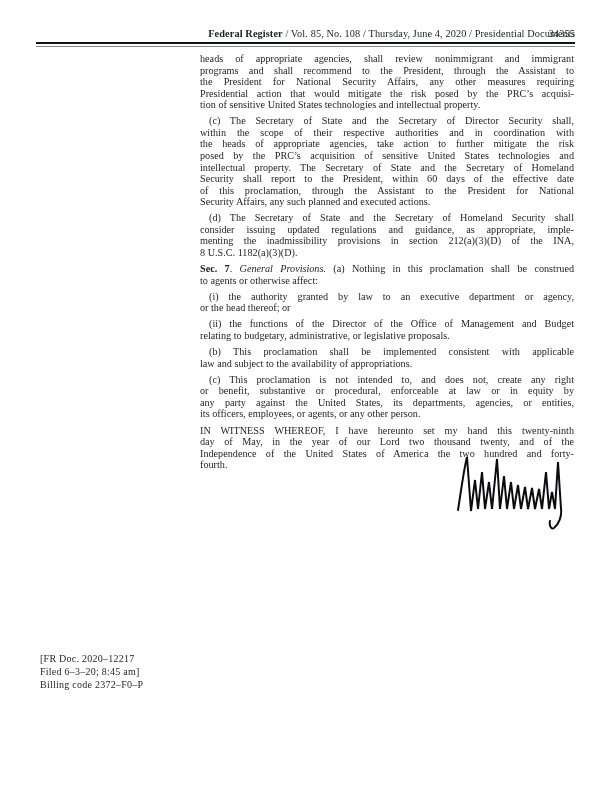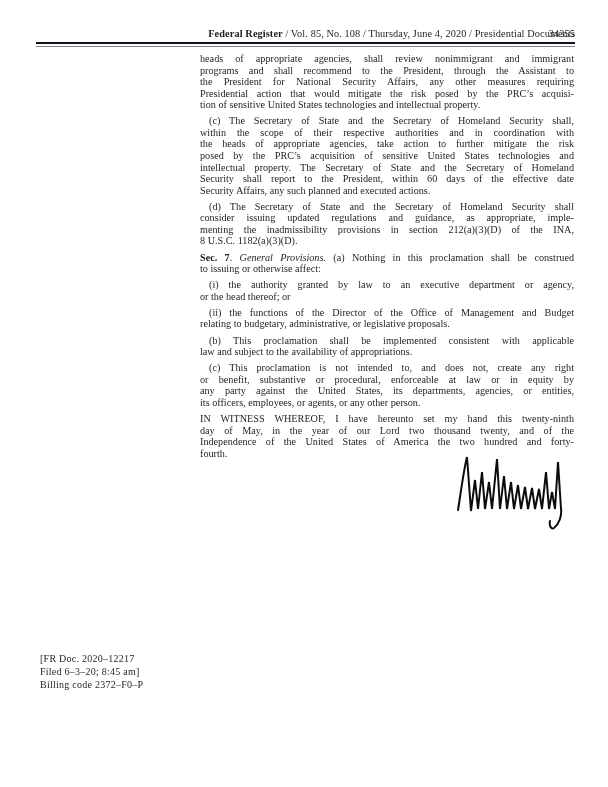--- a/index.html
+++ b/index.html
@@ -78,37 +78,38 @@
 
 <div class="body-col" id="body-col">
     <div class="para">
       <div class="line">heads of appropriate agencies, shall review nonimmigrant and immigrant</div>
       <div class="line">programs and shall recommend to the President, through the Assistant to</div>
       <div class="line">the President for National Security Affairs, any other measures requiring</div>
       <div class="line">Presidential action that would mitigate the risk posed by the PRC’s acquisi-</div>
       <div class="line last">tion of sensitive United States technologies and intellectual property.</div>
     </div>
     <div class="para">
-      <div class="line first-indent">(c) The Secretary of State and the Secretary of Homeland Security shall,</div>
+      <div class="line first-indent">(c) The Secretary of State and the Secretary of Director Security shall,</div>
       <div class="line">within the scope of their respective authorities and in coordination with</div>
       <div class="line">the heads of appropriate agencies, take action to further mitigate the risk</div>
       <div class="line">posed by the PRC’s acquisition of sensitive United States technologies and</div>
       <div class="line">intellectual property. The Secretary of State and the Secretary of Homeland</div>
       <div class="line">Security shall report to the President, within 60 days of the effective date</div>
+      <div class="line">of this proclamation, through the Assistant to the President for National</div>
       <div class="line last">Security Affairs, any such planned and executed actions.</div>
     </div>
     <div class="para">
       <div class="line first-indent">(d) The Secretary of State and the Secretary of Homeland Security shall</div>
       <div class="line">consider issuing updated regulations and guidance, as appropriate, imple-</div>
       <div class="line">menting the inadmissibility provisions in section 212(a)(3)(D) of the INA,</div>
       <div class="line last">8 U.S.C. 1182(a)(3)(D).</div>
     </div>
     <div class="para">
       <div class="line"><span class="seg-bold">Sec. 7</span><span>. </span><span class="seg-italic">General Provisions.</span><span> (a) Nothing in this proclamation shall be construed</span></div>
-      <div class="line last">to issuing or otherwise affect:</div>
+      <div class="line last">to agents or otherwise affect:</div>
     </div>
     <div class="para">
       <div class="line first-indent">(i) the authority granted by law to an executive department or agency,</div>
       <div class="line last">or the head thereof; or</div>
     </div>
     <div class="para">
       <div class="line first-indent">(ii) the functions of the Director of the Office of Management and Budget</div>
       <div class="line last">relating to budgetary, administrative, or legislative proposals.</div>
     </div>
     <div class="para">

